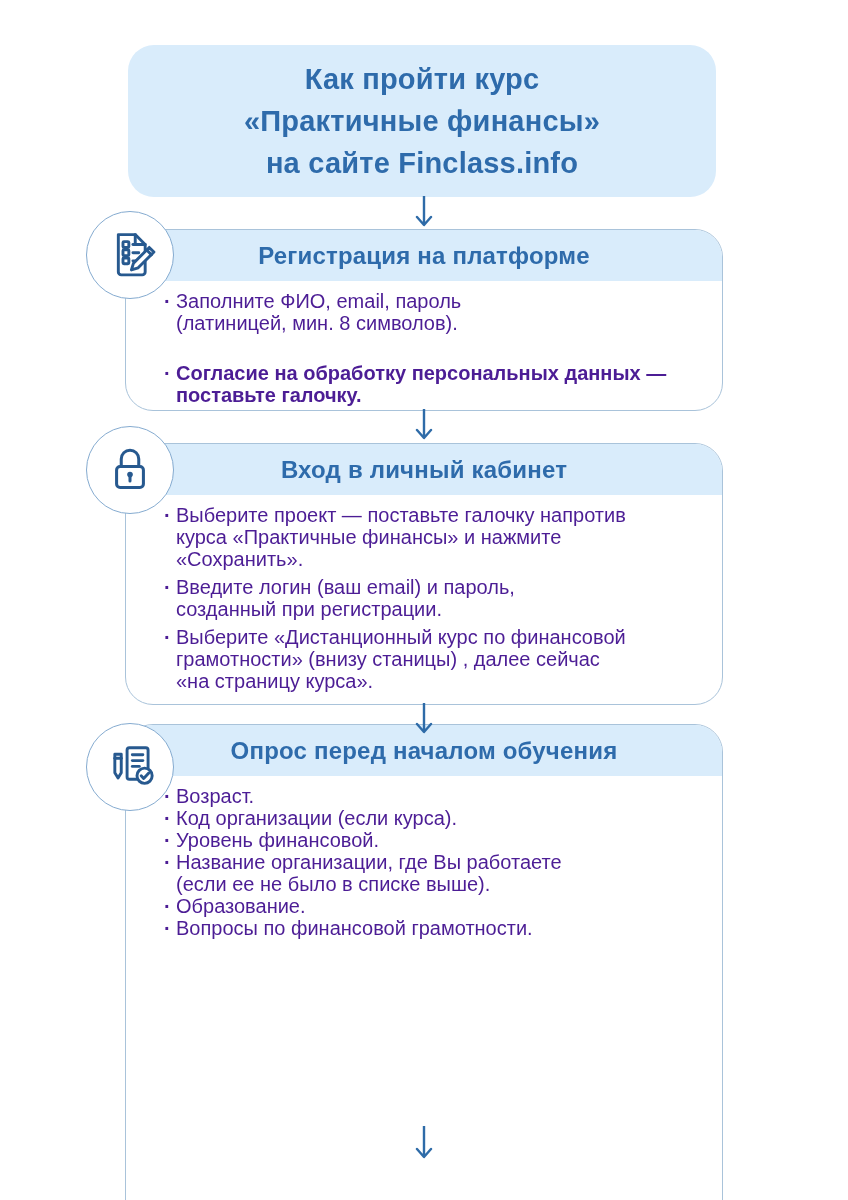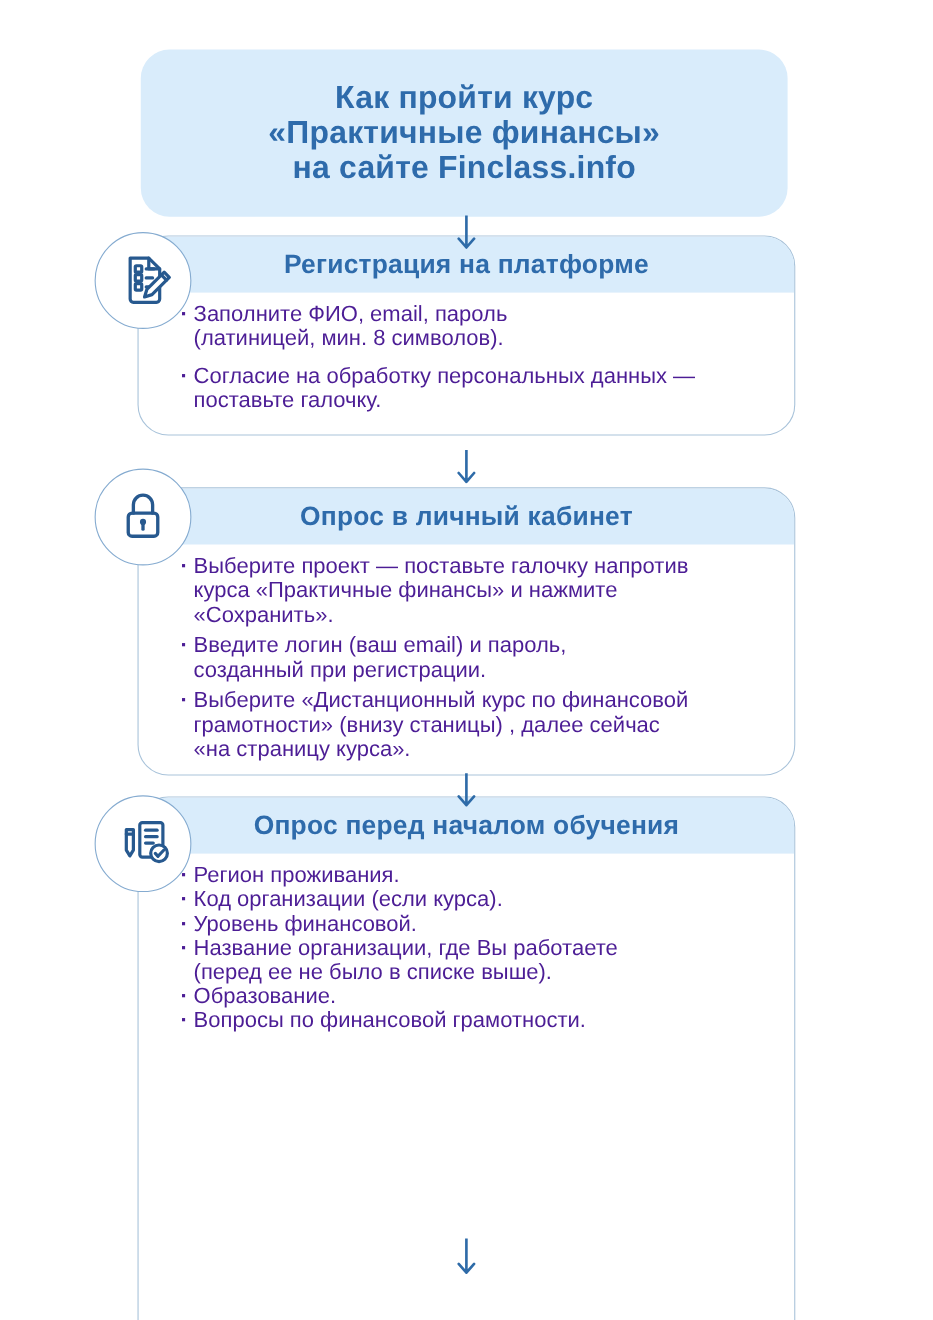--- a/index.html
+++ b/index.html
@@ -19,21 +19,21 @@
     left: 128px; top: 45px;
     width: 588px; height: 152px;
     background: #d9ecfb;
     border-radius: 26px;
     display: flex; align-items: center; justify-content: center;
     text-align: center;
   }
   .title-box h1 {
     margin: 0;
     font-size: 29px;
-    line-height: 32px;
+    line-height: 42px;
     font-weight: bold;
     color: #2e6bab;
     white-space: pre-line;
     letter-spacing: 0.2px;
   }
 
   
   .card {
     position: absolute;
     left: 125px;
@@ -67,21 +67,21 @@
     position: relative;
     padding-left: 12px;
     white-space: pre-line;
   }
   .card-body li::before {
     content: "\00B7";
     position: absolute;
     left: 0; top: 0;
     font-weight: bold;
   }
-  .list-spaced li + li { margin-top: 12px; }
+  .list-spaced li + li { margin-top: 28px; font-weight: bold; }
   .list-semi li + li   { margin-top: 6px;  }
   .list-tight li + li  { margin-top: 0;    }
 
   
   .icon-circle {
     position: absolute;
     left: 86px;
     width: 88px; height: 88px;
     background: #ffffff;
     border: 1.5px solid #85abd0;
@@ -104,21 +104,21 @@
 «Практичные финансы»
 на сайте Finclass.info</h1>
   </div>
 
   <div class="arrow" style="top:196px">
     <svg width="20" height="36" viewBox="0 0 20 36" fill="none">
       <path d="M10 0 V28 M3 21 L10 29 L17 21" stroke="#2e6ba8" stroke-width="2.4" stroke-linecap="round" stroke-linejoin="round"></path>
     </svg>
   </div>
 
-  <section class="card" style="top:214px; height:182px;">
+  <section class="card" style="top:229px; height:182px;">
     <div class="card-header">
       <h2>Регистрация на платформе</h2>
     </div>
     <div class="card-body">
       <ul class="list-spaced">
         <li>Заполните ФИО, email, пароль
 (латиницей, мин. 8 символов).</li>
         <li>Согласие на обработку персональных данных —
 поставьте галочку.</li>
       </ul>
@@ -140,21 +140,21 @@
   </div>
 
   <div class="arrow" style="top:409px">
     <svg width="20" height="36" viewBox="0 0 20 36" fill="none">
       <path d="M10 0 V28 M3 21 L10 29 L17 21" stroke="#2e6ba8" stroke-width="2.4" stroke-linecap="round" stroke-linejoin="round"></path>
     </svg>
   </div>
 
   <section class="card" style="top:443px; height:262px;">
     <div class="card-header">
-      <h2>Опрос в личный кабинет</h2>
+      <h2>Вход в личный кабинет</h2>
     </div>
     <div class="card-body">
       <ul class="list-semi">
         <li>Выберите проект — поставьте галочку напротив
 курса «Практичные финансы» и нажмите
 «Сохранить».</li>
         <li>Введите логин (ваш email) и пароль,
 созданный при регистрации.</li>
         <li>Выберите «Дистанционный курс по финансовой
 грамотности» (внизу станицы) , далее сейчас
@@ -176,25 +176,25 @@
       <path d="M10 0 V28 M3 21 L10 29 L17 21" stroke="#2e6ba8" stroke-width="2.4" stroke-linecap="round" stroke-linejoin="round"></path>
     </svg>
   </div>
 
   <section class="card" style="top:724px; height:504px;">
     <div class="card-header">
       <h2>Опрос перед началом обучения</h2>
     </div>
     <div class="card-body">
       <ul class="list-tight">
-        <li>Регион проживания.</li>
+        <li>Возраст.</li>
         <li>Код организации (если курса).</li>
         <li>Уровень финансовой.</li>
         <li>Название организации, где Вы работаете
-(перед ее не было в списке выше).</li>
+(если ее не было в списке выше).</li>
         <li>Образование.</li>
         <li>Вопросы по финансовой грамотности.</li>
       </ul>
     </div>
   </section>
   <div class="icon-circle" style="top:723px">
     <svg width="56" height="56" viewBox="0 0 48 48" fill="none" stroke="#27598f" stroke-width="2.5" stroke-linecap="round" stroke-linejoin="round">
       <path d="M11 13 h5.5 V29 l-2.75 4.5 L11 29 Z"></path>
       <path d="M11 16.5 h5.5"></path>
       <rect x="21.5" y="7.5" width="18" height="27" rx="2"></rect>

